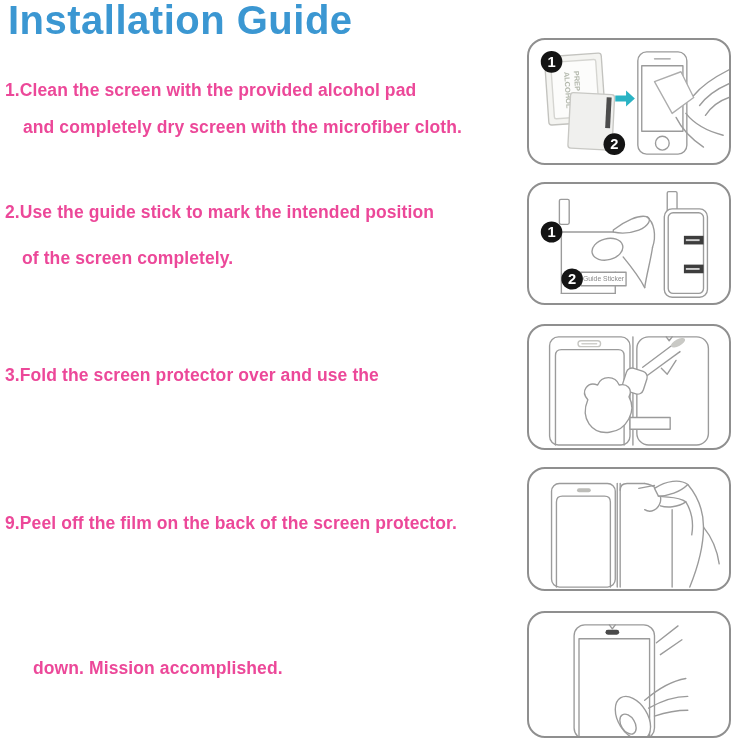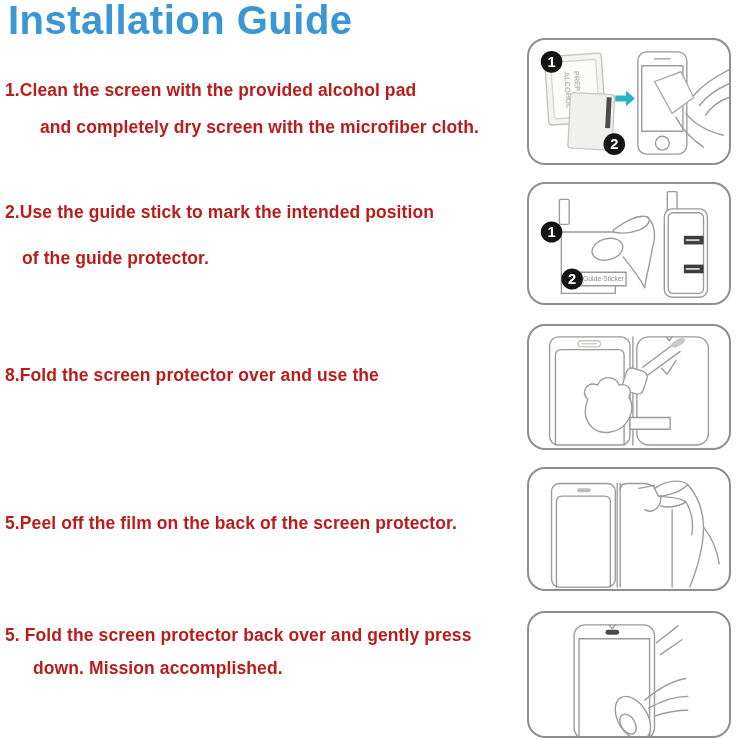--- a/index.html
+++ b/index.html
@@ -1,48 +1,47 @@
 <!DOCTYPE html>
 <html><head>
 <meta charset="utf-8">
 <style>
   html,body{margin:0;padding:0;background:#ffffff;}
   #canvas{position:relative;width:740px;height:740px;background:#ffffff;overflow:hidden;
           font-family:Liberation Sans, sans-serif;}
   .title{position:absolute;left:8px;top:-2px;font-size:40px;font-weight:bold;
          letter-spacing:0.5px;color:#3b97d2;white-space:nowrap;}
-  .step-line{position:absolute;font-size:17.5px;font-weight:bold;color:#b91c1c;
+  .step-line{position:absolute;font-size:17.5px;font-weight:bold;color:#ec4899;
              letter-spacing:0.1px;white-space:nowrap;}
   .illus-box{position:absolute;left:527px;width:204px;border:2px solid #8f8f8f;
              border-radius:18px;background:#ffffff;box-sizing:border-box;overflow:hidden;}
   .illus-box svg{display:block;width:100%;height:100%;}
   .b1{top:38px;height:127px;}
   .b2{top:182px;height:123px;}
   .b3{top:324px;height:126px;}
   .b4{top:467px;height:124px;}
   .b5{top:611px;height:127px;}
 </style>
 </head>
 <body>
 
 <div id="canvas">
 
   <div class="title">Installation Guide</div>
 
   <div class="step-line" style="left:5px;top:80px;">1.Clean the screen with the provided alcohol pad</div>
-  <div class="step-line" style="left:40px;top:117px;">and completely dry screen with the microfiber cloth.</div>
+  <div class="step-line" style="left:23px;top:117px;">and completely dry screen with the microfiber cloth.</div>
 
   <div class="step-line" style="left:5px;top:202px;text-align:center;">2.Use the guide stick to mark the intended position</div>
-  <div class="step-line" style="left:22px;top:248px;">of the guide protector.</div>
-
-  <div class="step-line" style="left:5px;top:365px;">8.Fold the screen protector over and use the</div>
-
-  <div class="step-line" style="left:5px;top:513px;">5.Peel off the film on the back of the screen protector.</div>
-
-  <div class="step-line" style="left:5px;top:625px;">5. Fold the screen protector back over and gently press</div>
+  <div class="step-line" style="left:22px;top:248px;">of the screen completely.</div>
+
+  <div class="step-line" style="left:5px;top:365px;">3.Fold the screen protector over and use the</div>
+
+  <div class="step-line" style="left:5px;top:513px;">9.Peel off the film on the back of the screen protector.</div>
+
   <div class="step-line" style="left:33px;top:658px;">down. Mission accomplished.</div>
 
   <div class="illus-box b1">
     <svg viewBox="0 0 204 124" preserveAspectRatio="none">
       <g stroke="#9b9b9b" stroke-width="1.4" fill="none" stroke-linecap="round" stroke-linejoin="round">
         <g transform="rotate(-4,47,50)">
           <rect x="18" y="15" width="58" height="69" rx="3" fill="#f4f4f1" stroke="#c3c3bf"></rect>
           <rect x="24" y="21" width="46" height="57" rx="2" fill="#fcfcfb" stroke="#d5d5d1"></rect>
           <text transform="rotate(90,40,50)" x="40" y="53" font-size="7.5" font-weight="bold" fill="#b2b7ab" stroke="none" text-anchor="middle">ALCOHOL</text>
           <text transform="rotate(90,52,50)" x="52" y="55" font-size="7.5" font-weight="bold" fill="#b2b7ab" stroke="none" text-anchor="middle">PREP PAD</text>

